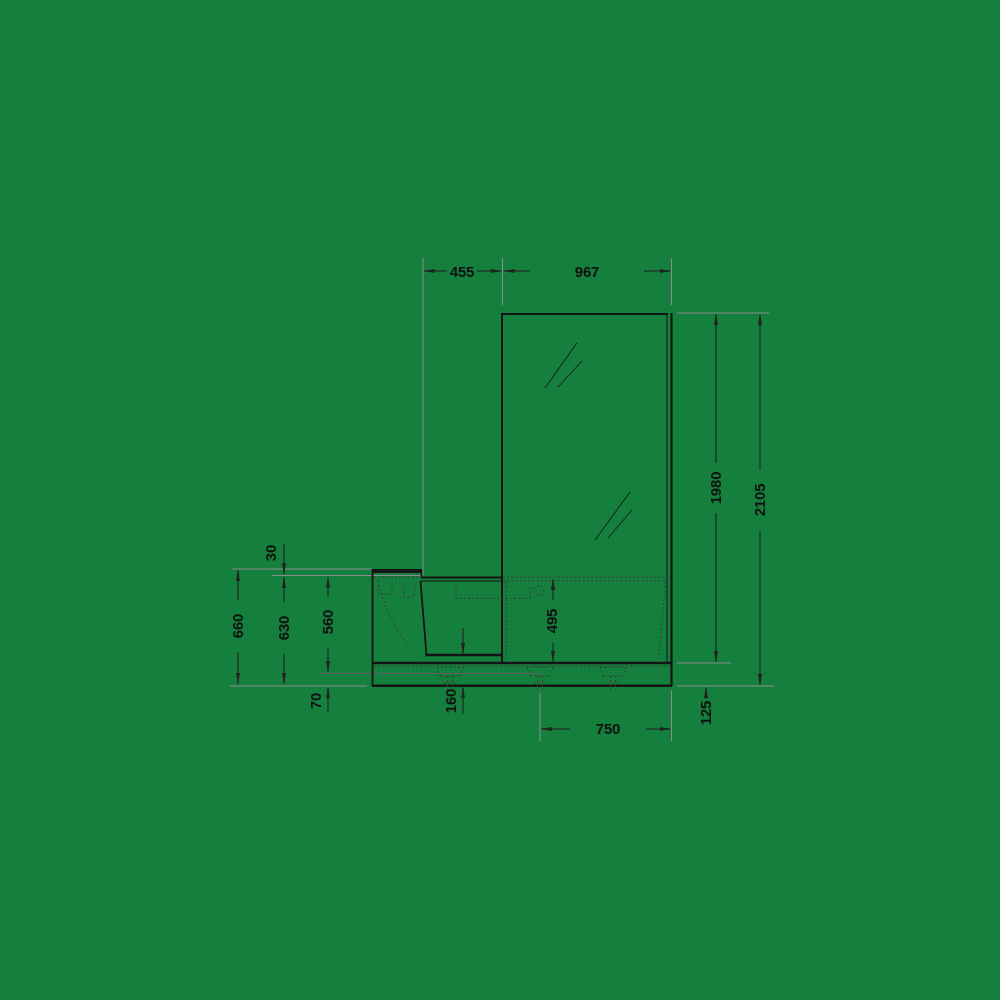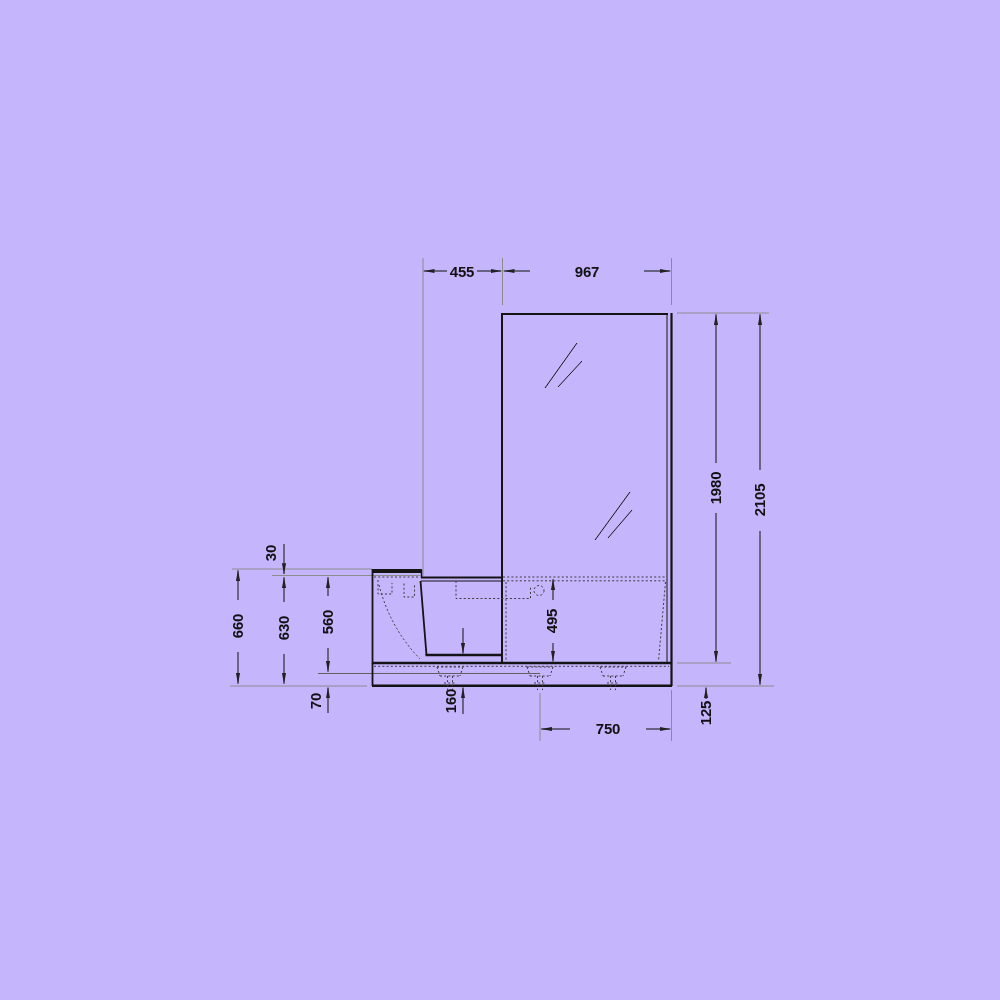--- a/index.html
+++ b/index.html
@@ -1,16 +1,16 @@
 <!DOCTYPE html>
 <html><head>
 <meta charset="utf-8">
 <style>
   html,body{margin:0;padding:0;background:#ffffff;}
-  .stage{position:relative;width:1000px;height:1000px;background:#c4b5fd;overflow:hidden;
+  .stage{position:relative;width:1000px;height:1000px;background:#15803d;overflow:hidden;
          font-family:"Liberation Sans", sans-serif;text-decoration:underline;}
   svg{position:absolute;left:0;top:0;}
   text{font-family:"Liberation Sans", sans-serif;font-weight:bold;font-size:15px;
        fill:#111111;letter-spacing:-0.2px;}
   .outline{stroke:#141414;fill:none;}
   .dim{stroke:#222222;stroke-width:1.1;fill:none;}
   .ext{stroke:#8c8c8c;stroke-width:1;fill:none;}
   .ext2{stroke:#606060;stroke-width:1;fill:none;}
   .hid{stroke:#3c3c3c;stroke-width:1;fill:none;stroke-dasharray:2 2.2;}
 </style>

